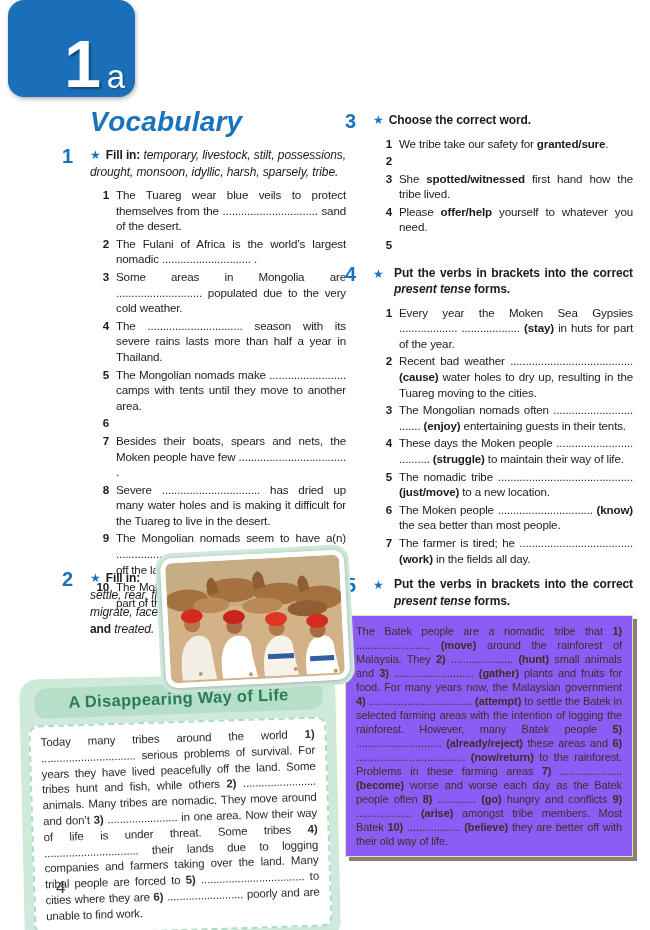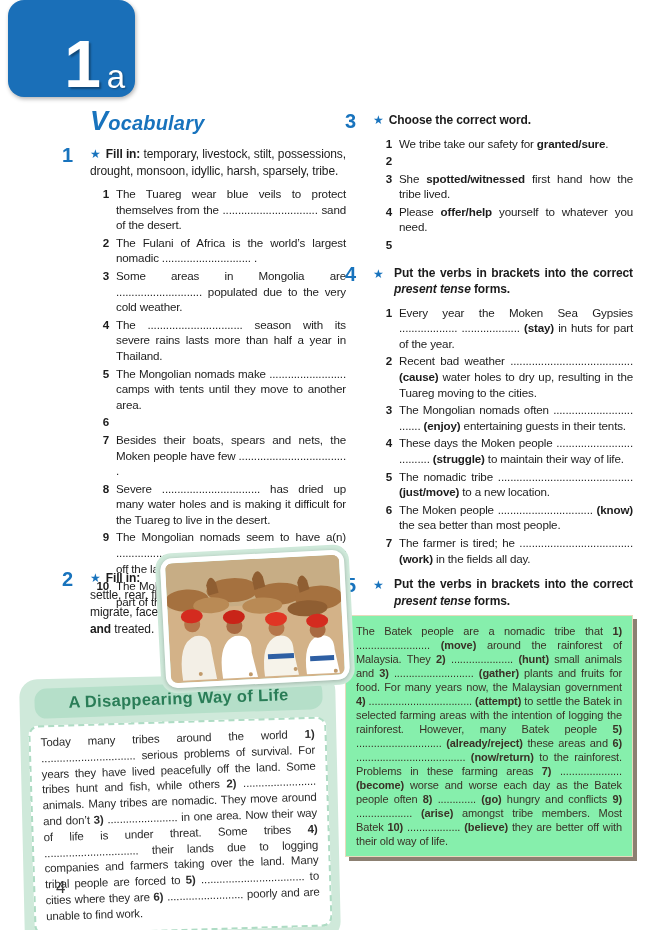--- a/index.html
+++ b/index.html
@@ -10,36 +10,36 @@
   .page{position:absolute;inset:0;}
 
   
   .badge{position:absolute;left:8px;top:0;width:127px;height:97px;background:#1a6fb8;
     border-radius:16px;box-shadow:1px 2px 4px rgba(0,0,0,.3);}
   .badge-num{position:absolute;right:34px;bottom:0px;font-size:66px;font-weight:bold;color:#fff;
     line-height:1;text-shadow:2px 2px 2px rgba(0,0,0,.35);}
   .badge-letter{position:absolute;right:10px;bottom:4px;font-size:33px;color:#fff;line-height:1;
     text-shadow:1px 1px 2px rgba(0,0,0,.35);}
 
-  .heading{color:#1873bd;font-style:italic;font-weight:bold;font-size:20px;margin:0 0 9px 28px;
+  .heading{color:#1873bd;font-style:italic;font-weight:bold;font-size:28px;margin:0 0 9px 28px;
     letter-spacing:.2px;}
   .heading::first-letter{font-size:27px;}
 
   .col-left{position:absolute;left:62px;top:106px;width:284px;}
   .col-right{position:absolute;left:345px;top:112px;width:288px;}
 
   .ex{position:relative;padding-left:28px;}
   .exnum{position:absolute;left:0;top:-2px;color:#1873bd;font-weight:bold;font-size:20px;}
   .star{color:#1873bd;font-size:12px;margin-right:5px;}
   .instr{font-size:12px;line-height:16.5px;margin-bottom:7px;text-align:justify;
     letter-spacing:-.1px;}
   .instr-h{position:relative;padding-left:21px;}
   .star-abs{position:absolute;left:0;top:1px;}
   .sb{font-weight:bold;}
-  .si{}
+  .si{font-style:italic;}
   .sbi{font-weight:bold;font-style:italic;}
 
   .items .item{display:flex;font-size:11.6px;line-height:15.6px;margin-bottom:2px;
     letter-spacing:-.15px;}
   .inum{flex:0 0 19px;text-align:right;padding-right:7px;font-weight:bold;}
   .itext{flex:1;text-align:justify;}
 
   
   .ex2{position:absolute;left:62px;top:570px;width:120px;}
   .ex2 .words{font-size:12px;line-height:17px;padding-left:28px;letter-spacing:-.1px;}
@@ -54,21 +54,21 @@
   .gbox{position:absolute;left:22px;top:676px;width:316px;background:#cfe9da;border-radius:18px;
     transform:rotate(-1.3deg);padding:8px 9px 12px;z-index:2;box-sizing:border-box;}
   .gbanner{background:#b5dfc9;border-radius:12px;padding:5px 12px 6px;transform:rotate(-.7deg);
     margin:0 4px 7px 6px;text-align:center;}
   .gtitle{color:#2a7d57;font-weight:bold;font-size:16.5px;letter-spacing:.3px;}
   .gpanel{background:#fff;border:2px dashed #aedcc4;border-radius:10px;padding:8px 10px;
     transform:rotate(-.5deg);font-size:11.5px;line-height:15.8px;text-align:justify;
     color:#2b2b2b;letter-spacing:-.15px;}
 
   
-  .bbox{margin:6px 0 4px 0;background:#86efac;border:1px solid #e8dabd;
+  .bbox{margin:6px 0 4px 0;background:#8b5cf6;border:1px solid #e8dabd;
     box-shadow:4px 4px 0 #8c8072;padding:8px 10px;font-size:11px;line-height:14px;
     text-align:justify;color:#3a3126;width:266px;letter-spacing:-.1px;}
 
   .pnum{position:absolute;left:56px;top:878px;font-size:17px;color:#3d3d3d;z-index:6;} .mb10{margin-bottom:10px;} .mb12{margin-bottom:12px;}
   .mt14{margin-top:14px;}
 </style>
 </head>
 <body>
 
 <div class="page">

